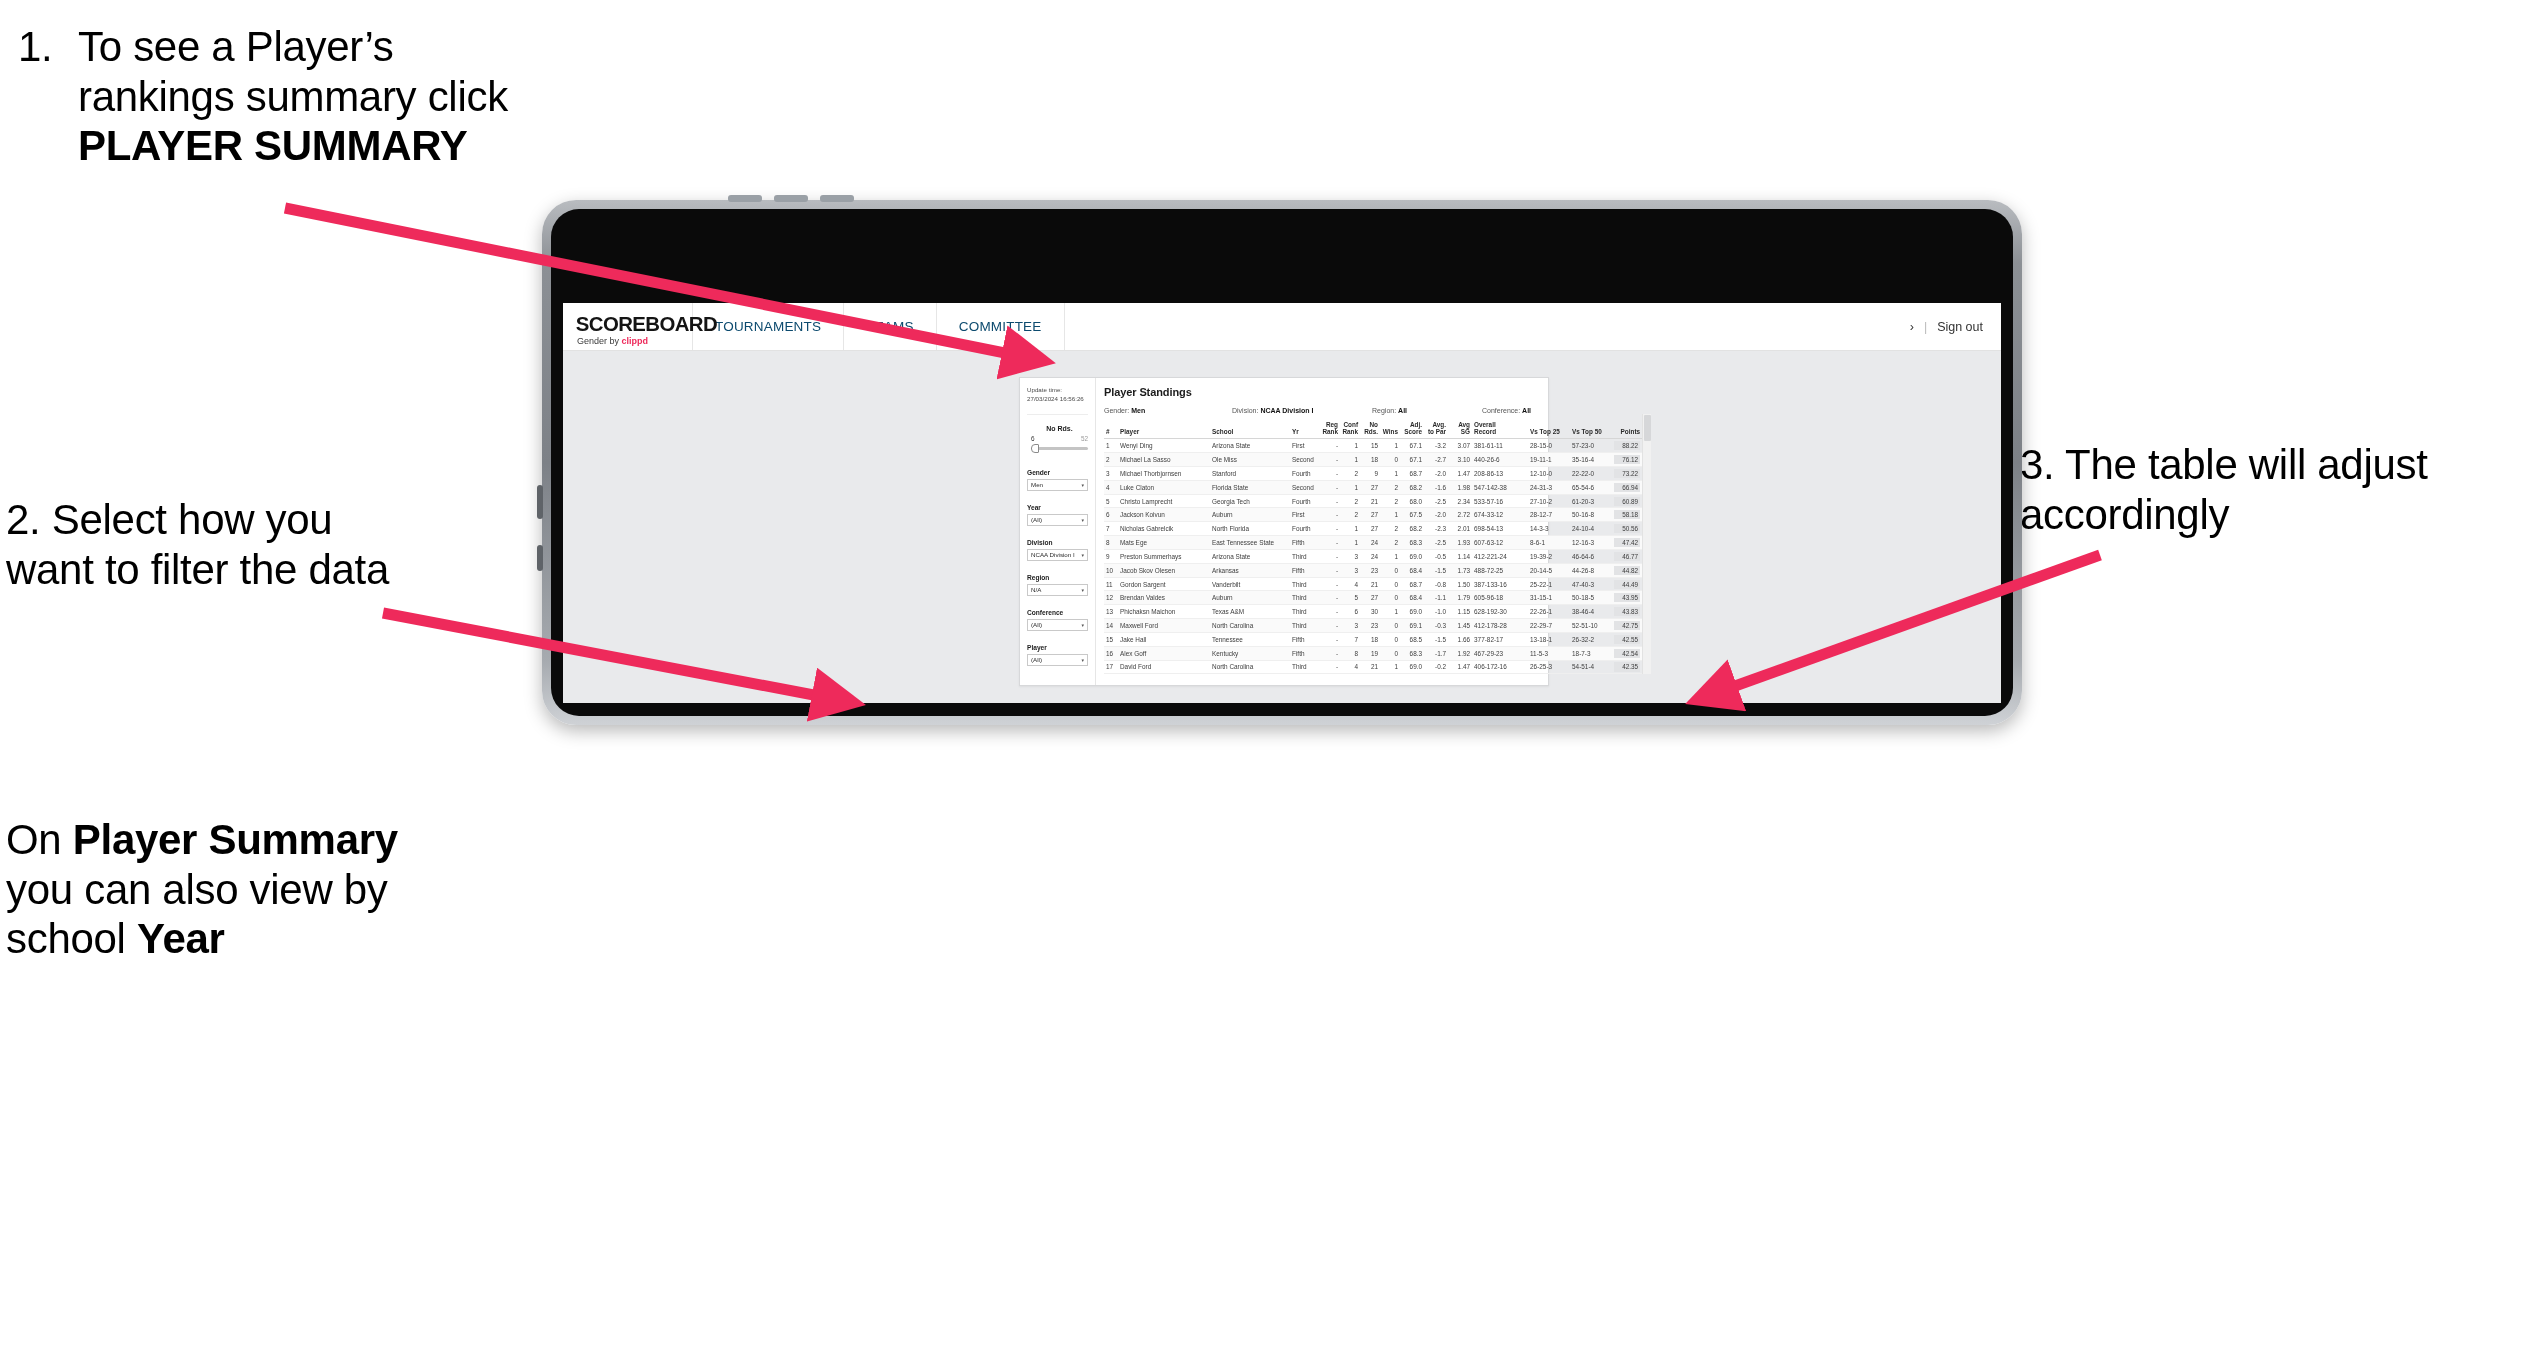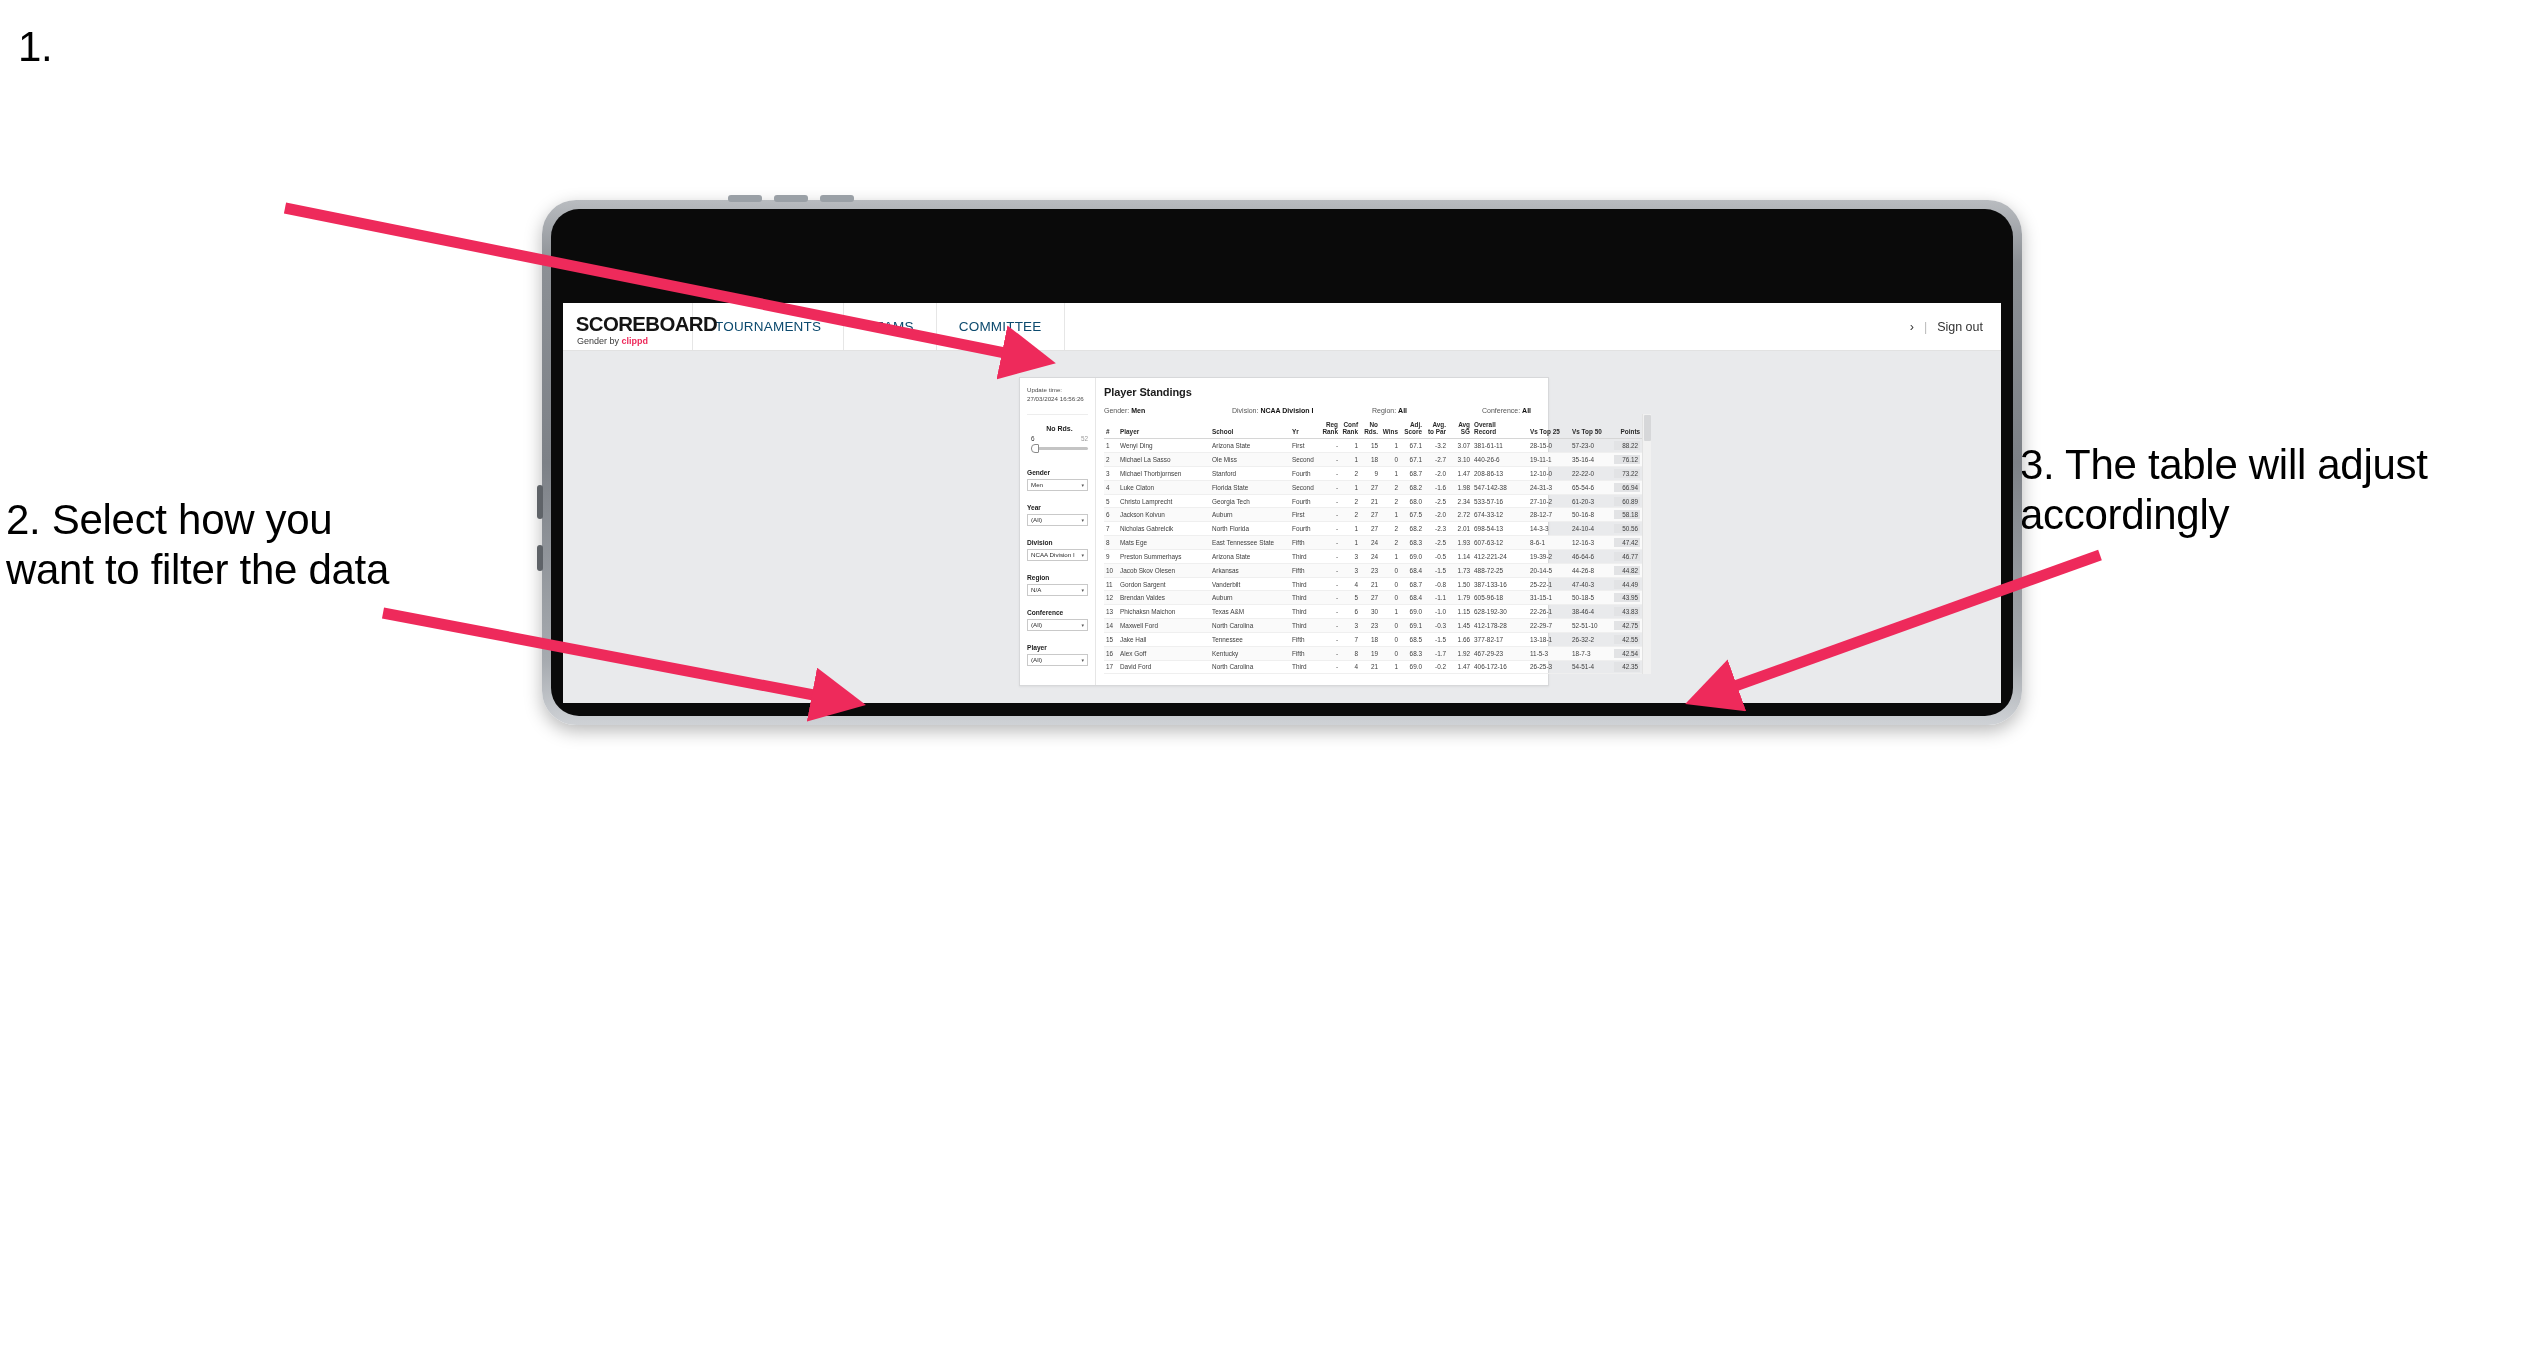--- a/index.html
+++ b/index.html
@@ -194,24 +194,26 @@
   }
   #scrollcol .thumb { width:7px; height: 26px; background:#d6d7d9; margin: 1px auto 0 auto; border-radius:1px;}
 </style>
 </head>
 <body>
 
 <div id="stage">
 
   <div class="annot" id="annot-1">
     <span class="num">1.</span>
+    <span class="body"><span>To see a Player’s rankings summary click </span><b>PLAYER SUMMARY</b></span>
   </div>
 
   <div class="annot" id="annot-2">2. Select how you want to filter the data</div>
 
+  <div class="annot" id="annot-3"><span>On </span><b>Player Summary</b><span> you can also view by school </span><b>Year</b></div>
 
   <div class="annot" id="annot-4">3. The table will adjust accordingly</div>
 
   <div id="tablet">
     <div id="tablet-outer">
       <div id="tablet-btn-a"></div>
       <div id="tablet-btn-b"></div>
       <div id="tablet-btn-c"></div>
       <div id="tablet-btn-pwr"></div>
       <div id="tablet-btn-vol"></div>

